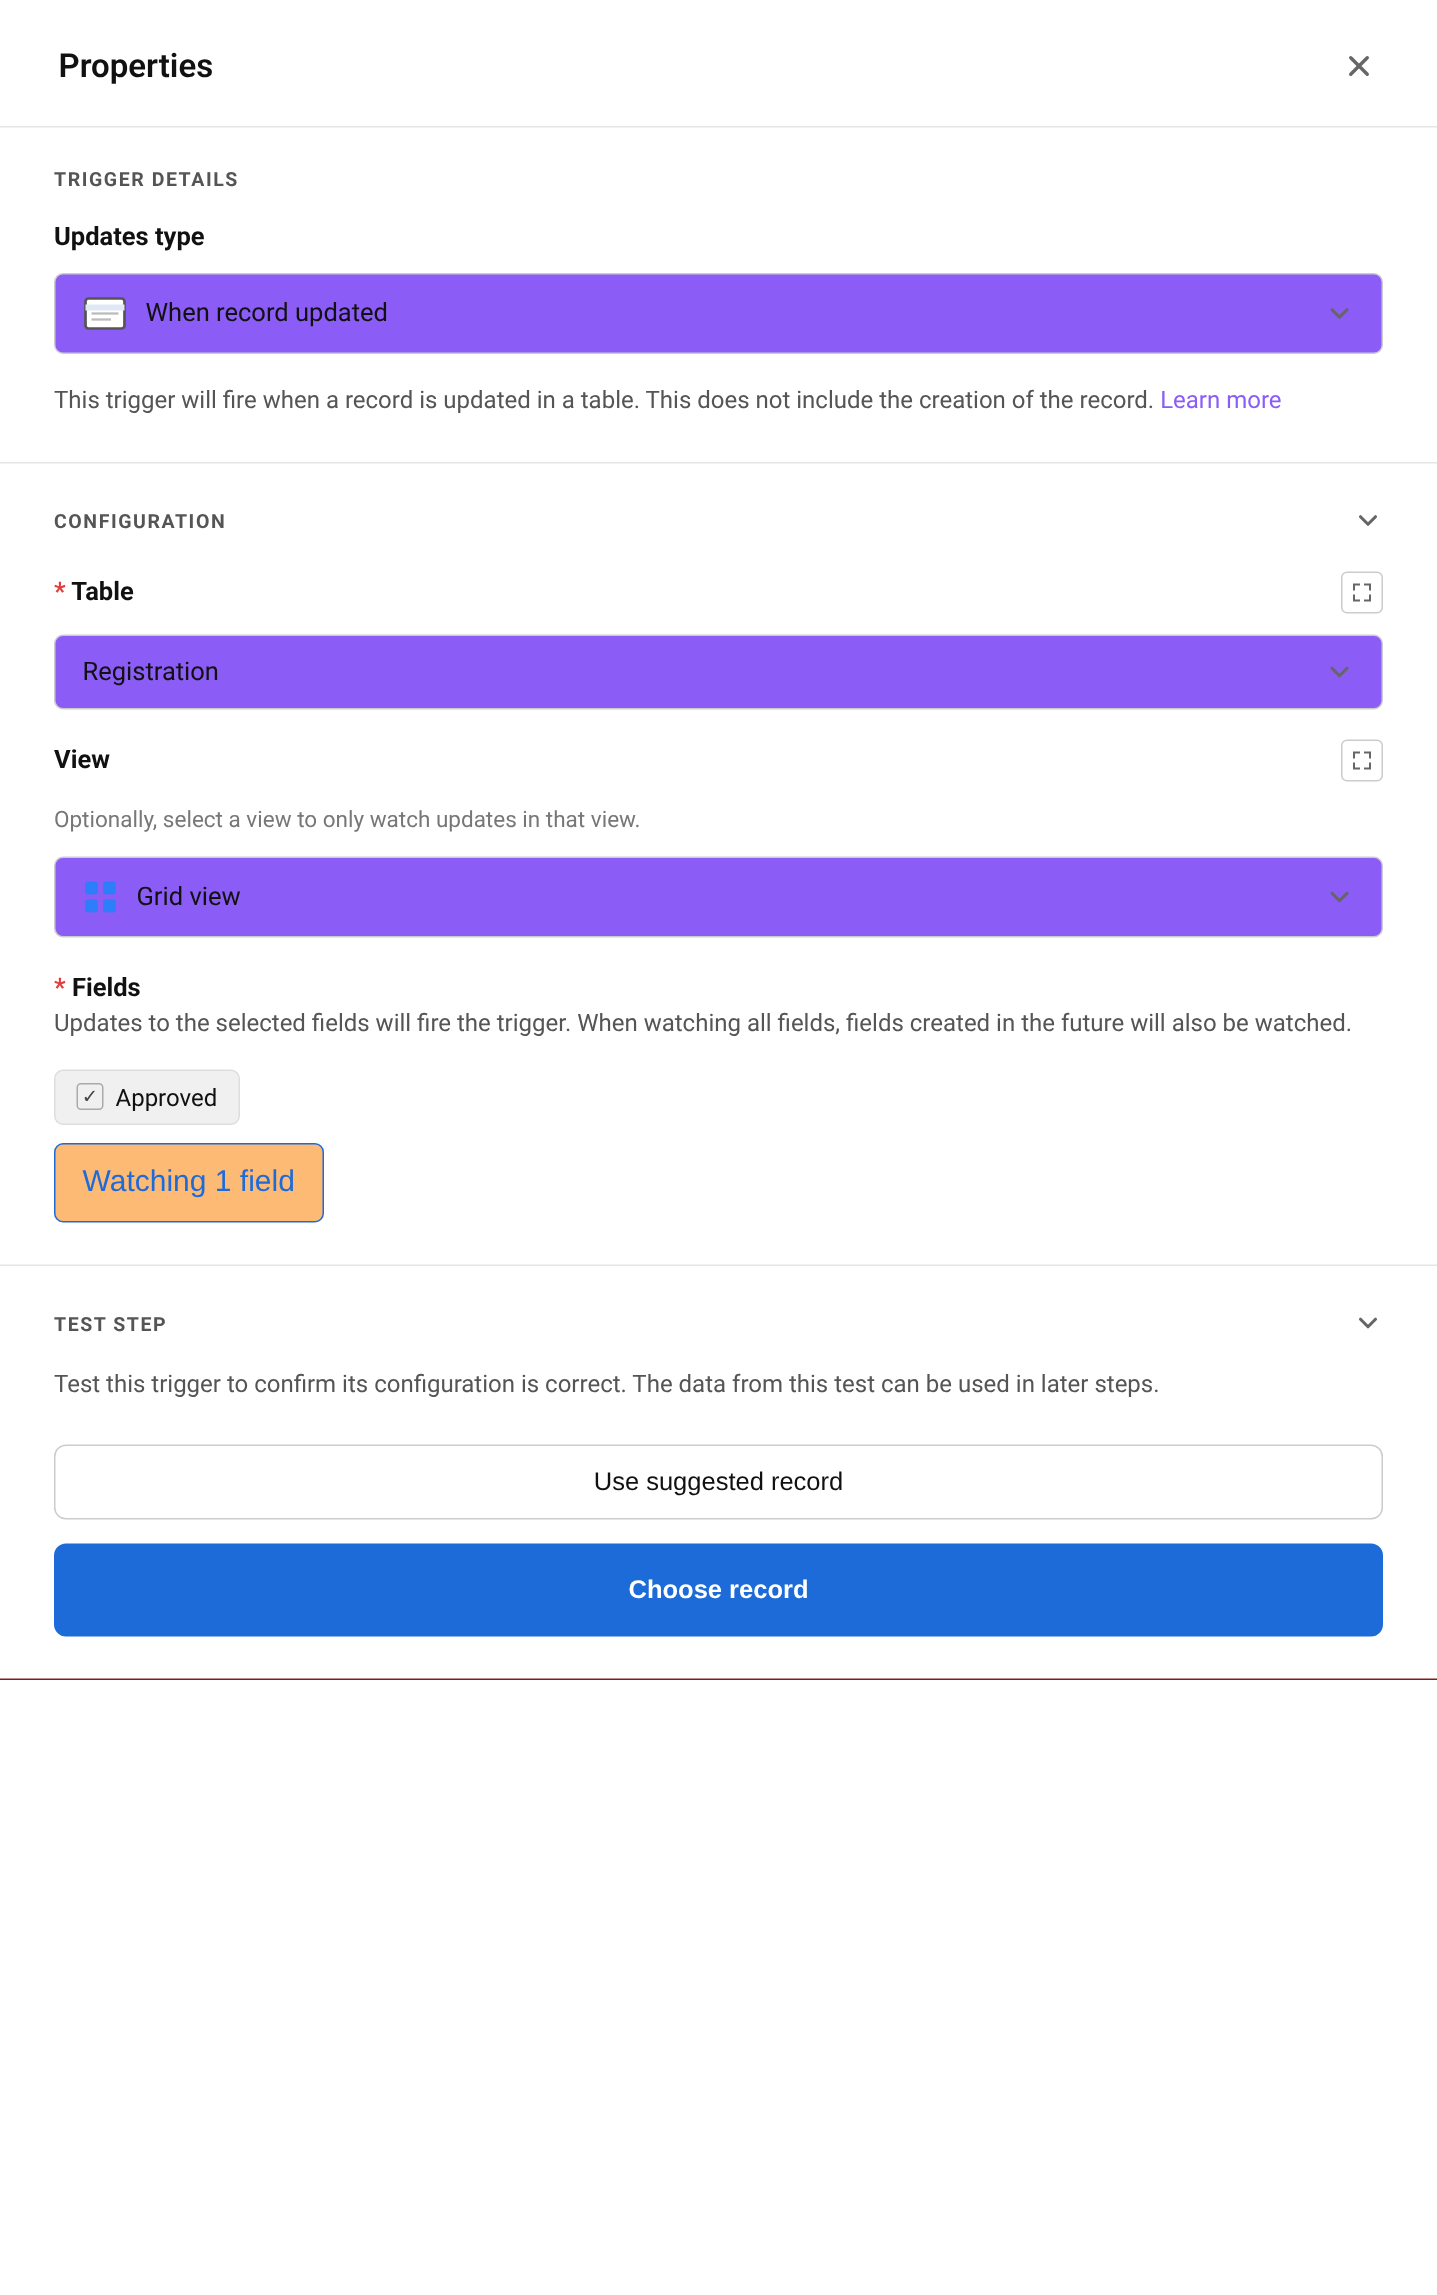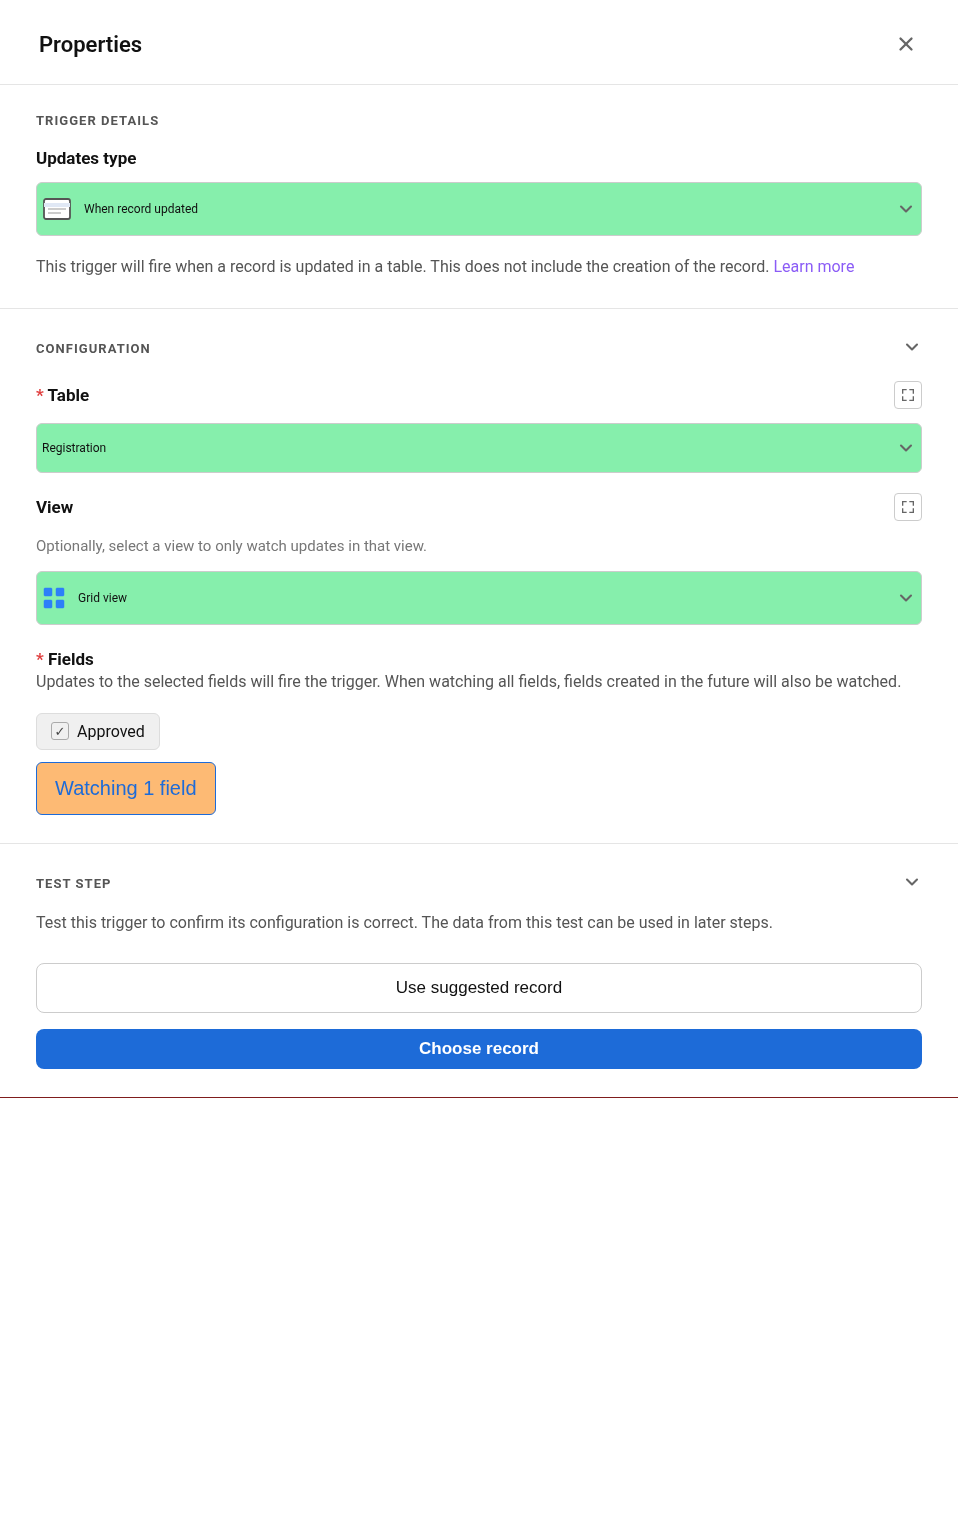--- a/index.html
+++ b/index.html
@@ -89,27 +89,27 @@
 
     .field-label.required::before {
       content: '* ';
       color: #e03e3e;
     }
 
     .select-box {
       width: 100%;
       border: 1.5px solid #ccc;
       border-radius: 6px;
-      padding: 14px 5px;
+      padding: 14px 18px;
       display: flex;
       align-items: center;
       justify-content: space-between;
       cursor: pointer;
-      background: #86efac;
-      font-size: 12px;
+      background: #8b5cf6;
+      font-size: 17px;
       color: #111;
     }
 
     .select-box-left {
       display: flex;
       align-items: center;
       gap: 12px;
     }
 
     .trigger-icon {
@@ -260,21 +260,21 @@
       border: 1.5px solid #ccc;
       border-radius: 8px;
       background: #fff;
       font-size: 17px;
       color: #111;
       cursor: pointer;
       font-weight: 500;
     }
 
     .btn-primary {
-      padding: 10px 30px;
+      padding: 21px 30px;
       border: none;
       border-radius: 8px;
       background: #1d6bd8;
       font-size: 17px;
       color: #fff;
       cursor: pointer;
       font-weight: 600;
     }
   </style>
 </head>

